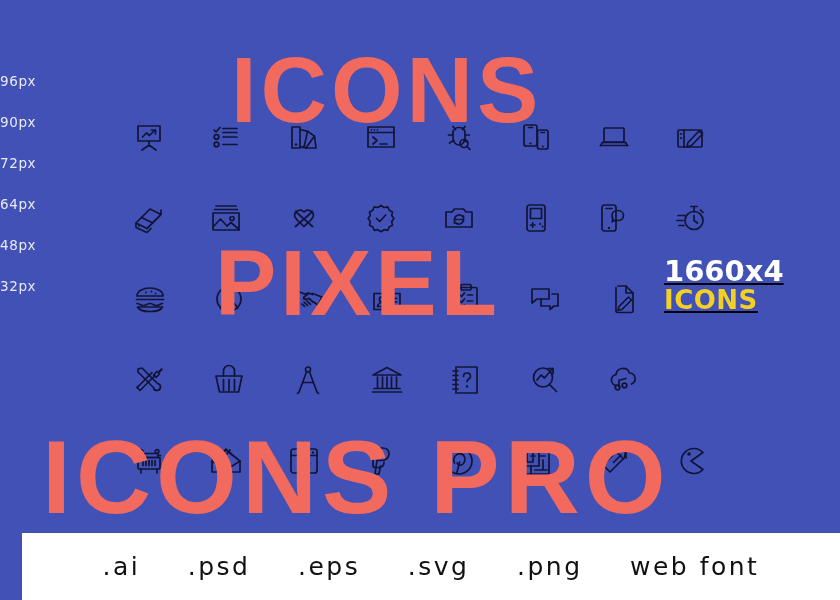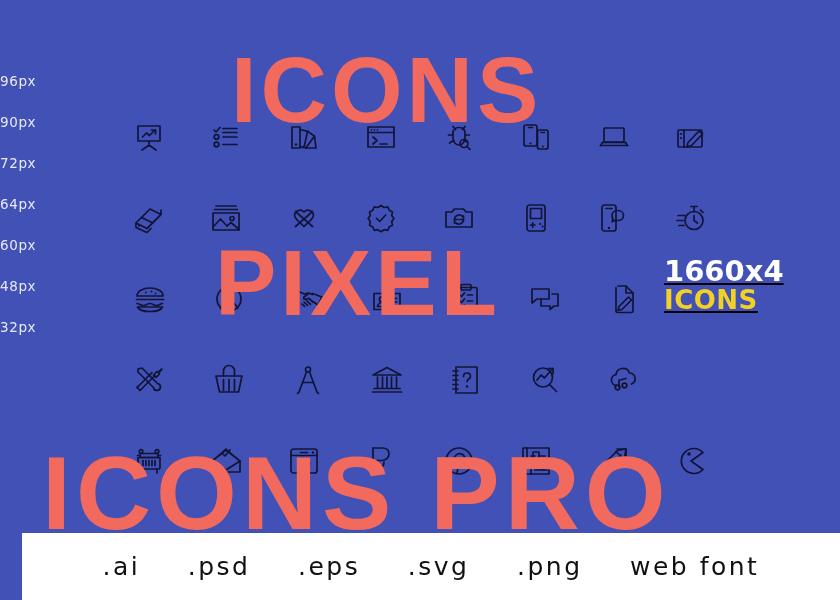--- a/index.html
+++ b/index.html
@@ -25,21 +25,21 @@
   .ic{fill:none;stroke:#111436;stroke-width:1.7;
       stroke-linecap:round;stroke-linejoin:round;}
   .ic-f{fill:#111436;stroke:none;}
 
   
   .word{position:absolute;color:#f2695e;font-weight:700;
         font-family:"Liberation Sans",sans-serif;
         letter-spacing:2px;line-height:1;white-space:nowrap;}
   .word-simple{left:231px;top:44px;font-size:92px;letter-spacing:4px;}
   .word-line{left:215px;top:237px;font-size:92px;letter-spacing:4px;}
-  .word-icons-pro{left:42px;top:425px;font-size:104px;letter-spacing:5px;margin-top:16px;}
+  .word-icons-pro{left:42px;top:425px;font-size:104px;letter-spacing:5px;}
 
   
   .promo{position:absolute;left:664px;top:256px;line-height:1.06;text-decoration:underline;}
   .promo-count{color:#ffffff;font-size:29px;font-weight:700;letter-spacing:0px;
                font-family:"DejaVu Sans",sans-serif;}
   .promo-line{color:#f2d024;font-size:26px;font-weight:700;letter-spacing:.5px;
               font-family:"DejaVu Sans",sans-serif;}
 
   
   .formats-bar{position:absolute;left:22px;top:533px;right:0;bottom:0;
@@ -60,23 +60,20 @@
     <div class="size-row">
         <span class="size-label">90px</span>
       </div>
     <div class="size-row">
         <span class="size-label">72px</span>
       </div>
     <div class="size-row">
         <span class="size-label">64px</span>
       </div>
     <div class="size-row">
-        <span class="size-label">60px</span>
-      </div>
-    <div class="size-row">
         <span class="size-label">48px</span>
       </div>
     <div class="size-row">
         <span class="size-label">32px</span>
       </div>
   </div>
 
   <div class="icon-grid">
 
     <div class="icon-row">

